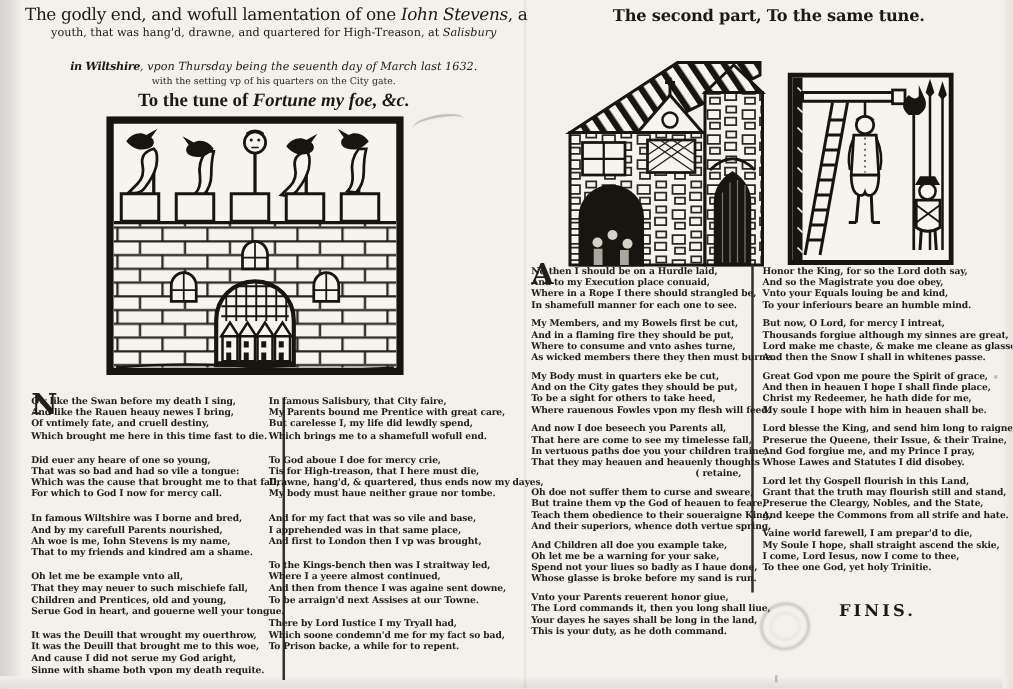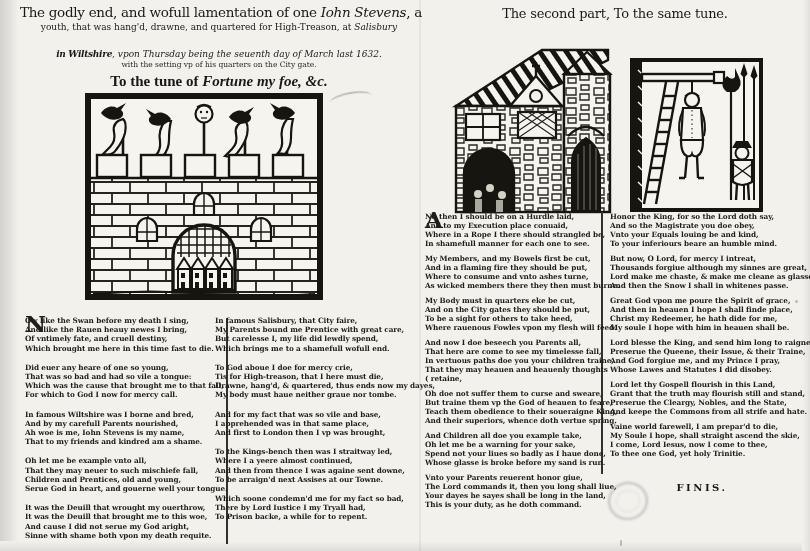--- a/index.html
+++ b/index.html
@@ -26,39 +26,39 @@
   .t1{font-size:13.5px;font-weight:normal;letter-spacing:-.3px;margin:0;line-height:15px;white-space:nowrap;}
   .t1 em{font-style:italic;}
   .t2{font-size:9px;margin:2px 0 17px;line-height:10px;white-space:nowrap;}
   .t2 em{font-style:italic;}
   .t3{font-size:9px;margin:1px 0 0;line-height:10px;white-space:nowrap;font-style:italic;}
   .t3 .bl{font-weight:bold;letter-spacing:-.3px;}
   .t4{font-size:7.5px;margin:1px 0 0;line-height:9px;color:#2a2825;}
   .tune{font-size:15px;font-weight:bold;margin:7px 0 0;line-height:11px;font-family:Liberation Serif, serif;}
   .tune em{font-style:italic;font-weight:bold;}
   .rtitle{position:absolute;left:10px;top:6px;width:370px;text-align:center;
-    font-size:13px;font-weight:normal;margin:0;letter-spacing:-.2px;white-space:nowrap;}
+    font-size:13px;font-weight:bold;margin:0;letter-spacing:-.2px;white-space:nowrap;}
 
   
   .verse-col{position:absolute;font-weight:bold;font-size:7.3px;letter-spacing:-.1px;color:#201e1a;}
   .stanza{margin:0 0 10px 0;}
   .page-right .stanza{margin:0 0 6px 0;}
   .vline{display:block;line-height:9.2px;white-space:nowrap;}
   .page-right .vline{line-height:9px;}
-  .vline.overflow{padding-right:4px;}
+  .vline.overflow{text-align:right;padding-right:4px;}
   .dropcap{position:absolute;left:0;top:-3px;font-size:23px;line-height:22px;font-weight:bold;}
   .has-dropcap .stanza:first-child .vline:nth-child(1),
   .has-dropcap .stanza:first-child .vline:nth-child(2){padding-left:17px;}
 
   .col-divider{position:absolute;width:1.5px;background:#33312c;}
   .div-left{left:208px;top:318px;height:226px;}
   .div-right{left:181px;top:212px;height:262px;}
 
   .finis{position:absolute;left:192px;top:482px;width:180px;text-align:center;
-    font-size:10px;font-weight:bold;letter-spacing:2.5px;}
+    font-size:13px;font-weight:bold;letter-spacing:2.5px;}
   .imprint{position:absolute;left:180px;top:506px;width:200px;text-align:center;
     font-size:8.5px;color:#2c2a26;letter-spacing:.2px;}
   .stamp{position:absolute;left:188px;top:482px;width:36px;height:34px;border-radius:50%;
     border:2.5px solid rgba(95,94,98,.35);filter:blur(1px);transform:rotate(-14deg);}
   .stamp::after{content:"";position:absolute;inset:6px;border-radius:50%;
     border:1.5px dotted rgba(95,94,98,.3);}
   .smudge{position:absolute;left:312px;top:92px;width:42px;height:12px;
     border-top:2px solid rgba(125,122,114,.45);border-radius:50%;
     transform:rotate(-10deg);filter:blur(.6px);}
   .speck{position:absolute;width:3px;height:3px;border-radius:50%;background:rgba(110,108,100,.4);}
@@ -240,22 +240,22 @@
         <span class="vline">I apprehended was in that same place,</span>
         <span class="vline">And first to London then I vp was brought,</span>
       </p>
       <p class="stanza">
         <span class="vline">To the Kings-bench then was I straitway led,</span>
         <span class="vline">Where I a yeere almost continued,</span>
         <span class="vline">And then from thence I was againe sent downe,</span>
         <span class="vline">To be arraign'd next Assises at our Towne.</span>
       </p>
       <p class="stanza">
+        <span class="vline">There by Lord Iustice I my Tryall had,</span>
         <span class="vline">Which soone condemn'd me for my fact so bad,</span>
-        <span class="vline">There by Lord Iustice I my Tryall had,</span>
         <span class="vline">To Prison backe, a while for to repent.</span>
       </p>
     </div>
 </section>
 
 <section class="page page-right">
 
   <h2 class="rtitle">The second part, To the same tune.</h2>
 
   <svg style="left:32px;top:44px;" width="166" height="172" viewBox="0 0 166 172" role="img">

